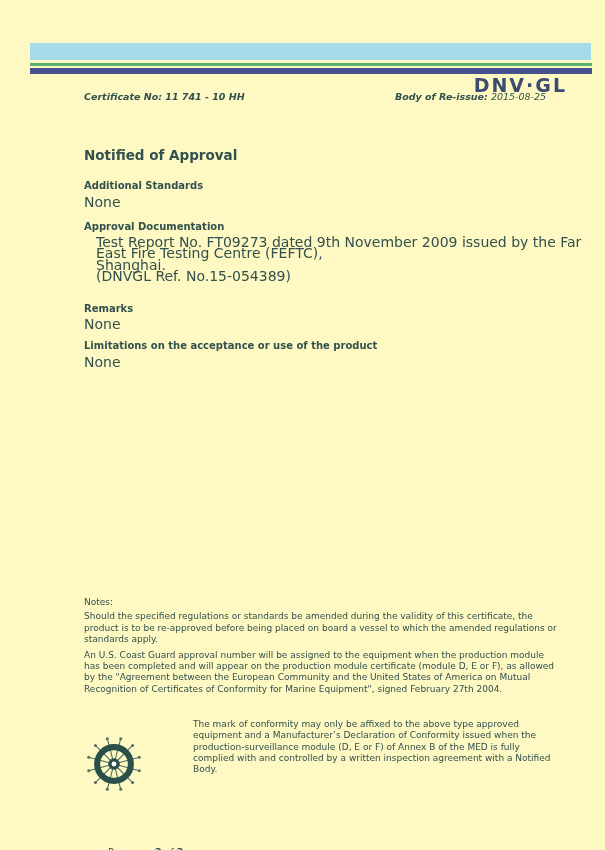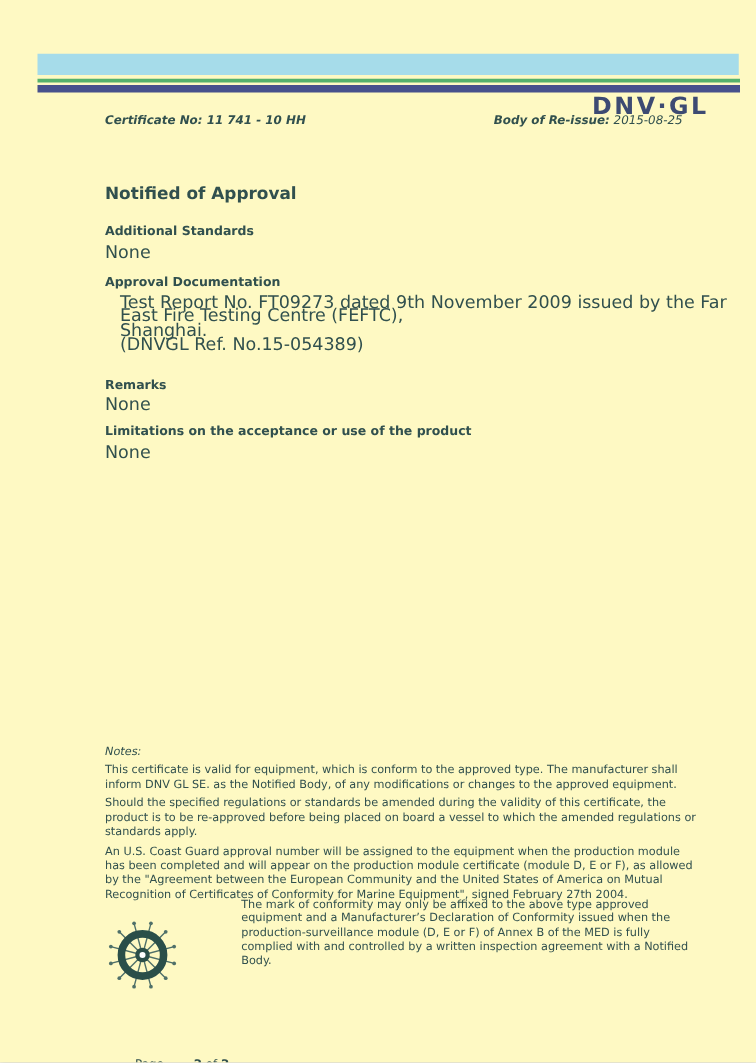--- a/index.html
+++ b/index.html
@@ -37,21 +37,21 @@
   .sec-h { position:absolute; left:84px; font-size:10px; font-weight:bold; }
   .sec-b { position:absolute; left:84px; font-size:14px; line-height:11.3px; }
   .lines { white-space: pre-line; }
 
   .h-addstd  { top:180px; }  .b-addstd  { top:197px; }
   .h-appdoc  { top:221px; }  .b-appdoc  { top:237px; width:505px;margin-left:12px; }
   .h-remarks { top:303px; }  .b-remarks { top:319px; }
   .h-limits  { top:340px; }  .b-limits  { top:357px; }
 
   .notes { position:absolute; left:84px; top:597px; width:505px; font-size:9px; line-height:11.3px; }
-  .notes .notes-label { margin-bottom:3px;font-style:italic; }
+  .notes .notes-label { margin-bottom:3px; }
   .notes p { margin:0 0 4.5px 0; }
 
   .wheel { position:absolute; left:84px; top:733px; }
 
   .conformity-text {
     position:absolute; left:193px; top:719px; width:400px;
     font-size:9px; line-height:11.3px;
   }
 
   .footer { position:absolute; left:84px; top:846px; font-size:9.5px;text-align:center; }
@@ -89,22 +89,20 @@
 (DNVGL Ref. No.15-054389)</div>
 
   <div class="sec-h h-remarks">Remarks</div>
   <div class="sec-b b-remarks">None</div>
 
   <div class="sec-h h-limits">Limitations on the acceptance or use of the product</div>
   <div class="sec-b b-limits">None</div>
 
   <div class="notes">
     <div class="notes-label">Notes:</div>
-    <p class="lines">This certificate is valid for equipment, which is conform to the approved type. The manufacturer shall
-inform DNV GL SE. as the Notified Body, of any modifications or changes to the approved equipment.</p>
     <p class="lines">Should the specified regulations or standards be amended during the validity of this certificate, the
 product is to be re-approved before being placed on board a vessel to which the amended regulations or
 standards apply.</p>
     <p class="lines">An U.S. Coast Guard approval number will be assigned to the equipment when the production module
 has been completed and will appear on the production module certificate (module D, E or F), as allowed
 by the "Agreement between the European Community and the United States of America on Mutual
 Recognition of Certificates of Conformity for Marine Equipment", signed February 27th 2004.</p>
   </div>
 
   <div class="wheel">

